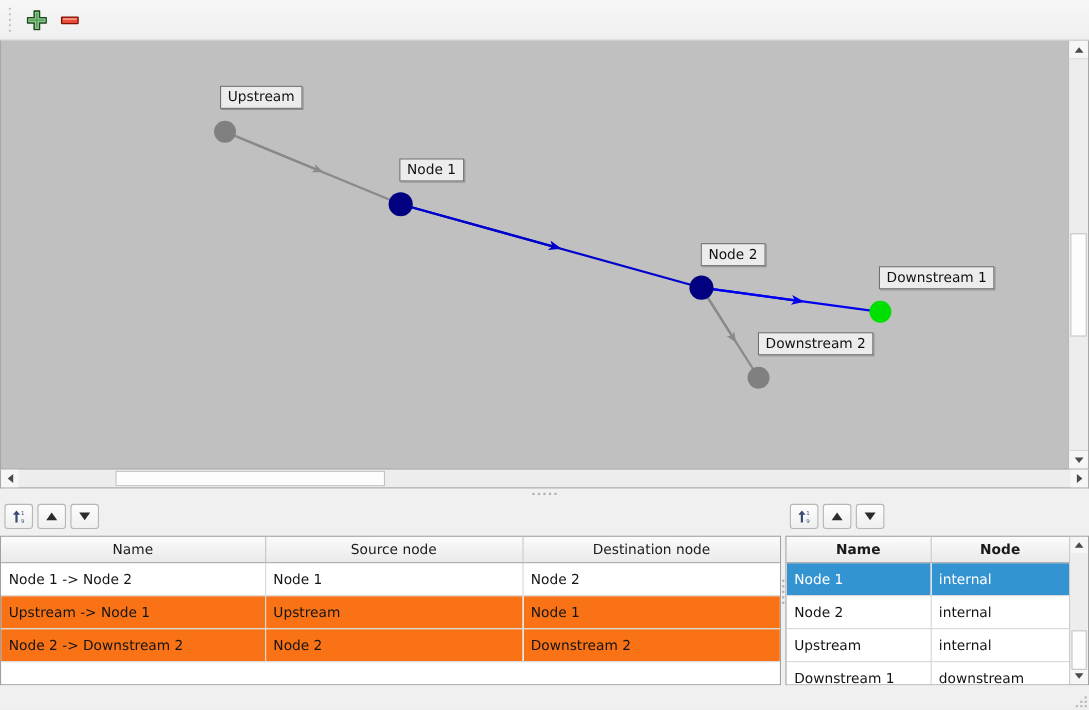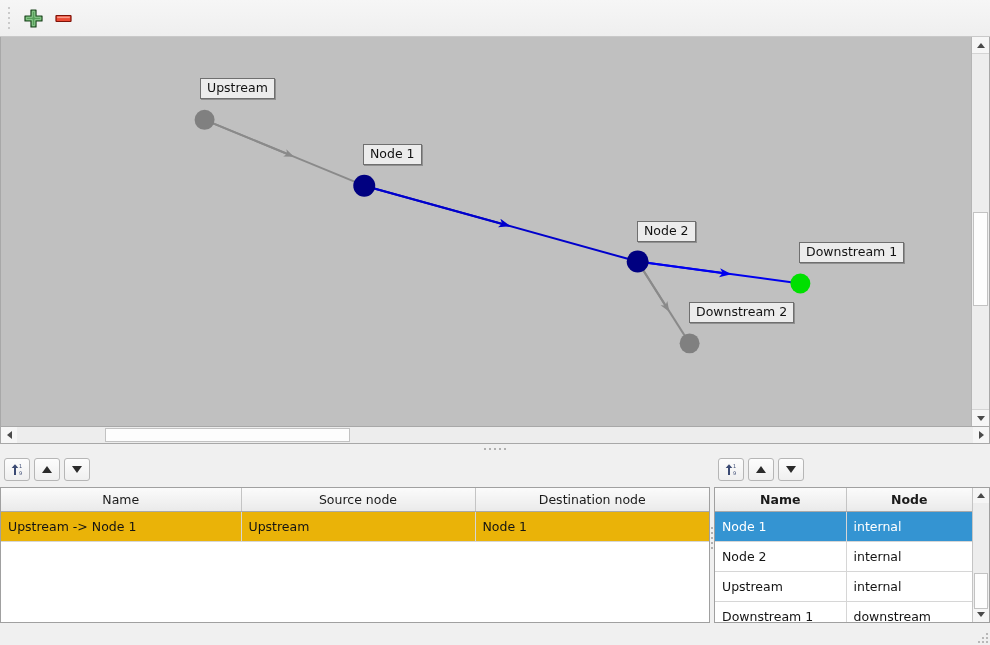--- a/index.html
+++ b/index.html
@@ -282,21 +282,21 @@
     height: 29px;
     padding: 0 7px;
     font-size: 12.5px;
     color: #141414;
     white-space: nowrap;
     overflow: hidden;
     text-overflow: ellipsis;
   }
   table.grid td:last-child { border-right: none; }
   table.grid tr.odd  td { background: #ffffff; }
-  table.grid tr.even td { background: #eab308; }
+  table.grid tr.even td { background: #f97316; }
   table.grid tr.selected td {
     background: #3494d2;
     color: #ffffff;
   }
 
   .right-vscroll {
     width: 16px;
     flex: 0 0 16px;
     background: #f0f0f0;
     border-left: 1px solid #c4c4c4;
@@ -467,24 +467,34 @@
                 <col>
               </colgroup>
             <thead>
               <tr>
                 <th>Name</th>
                 <th>Source node</th>
                 <th>Destination node</th>
               </tr>
             </thead>
             <tbody>
+              <tr class="odd">
+                <td>Node 1 -&gt; Node 2</td>
+                <td>Node 1</td>
+                <td>Node 2</td>
+              </tr>
               <tr class="even">
                 <td>Upstream -&gt; Node 1</td>
                 <td>Upstream</td>
                 <td>Node 1</td>
+              </tr>
+              <tr class="even">
+                <td>Node 2 -&gt; Downstream 2</td>
+                <td>Node 2</td>
+                <td>Downstream 2</td>
               </tr>
 
             </tbody>
           </table>
         </div>
       </div>
     </div>
 
     <div class="panel-sep">
       <i></i>

